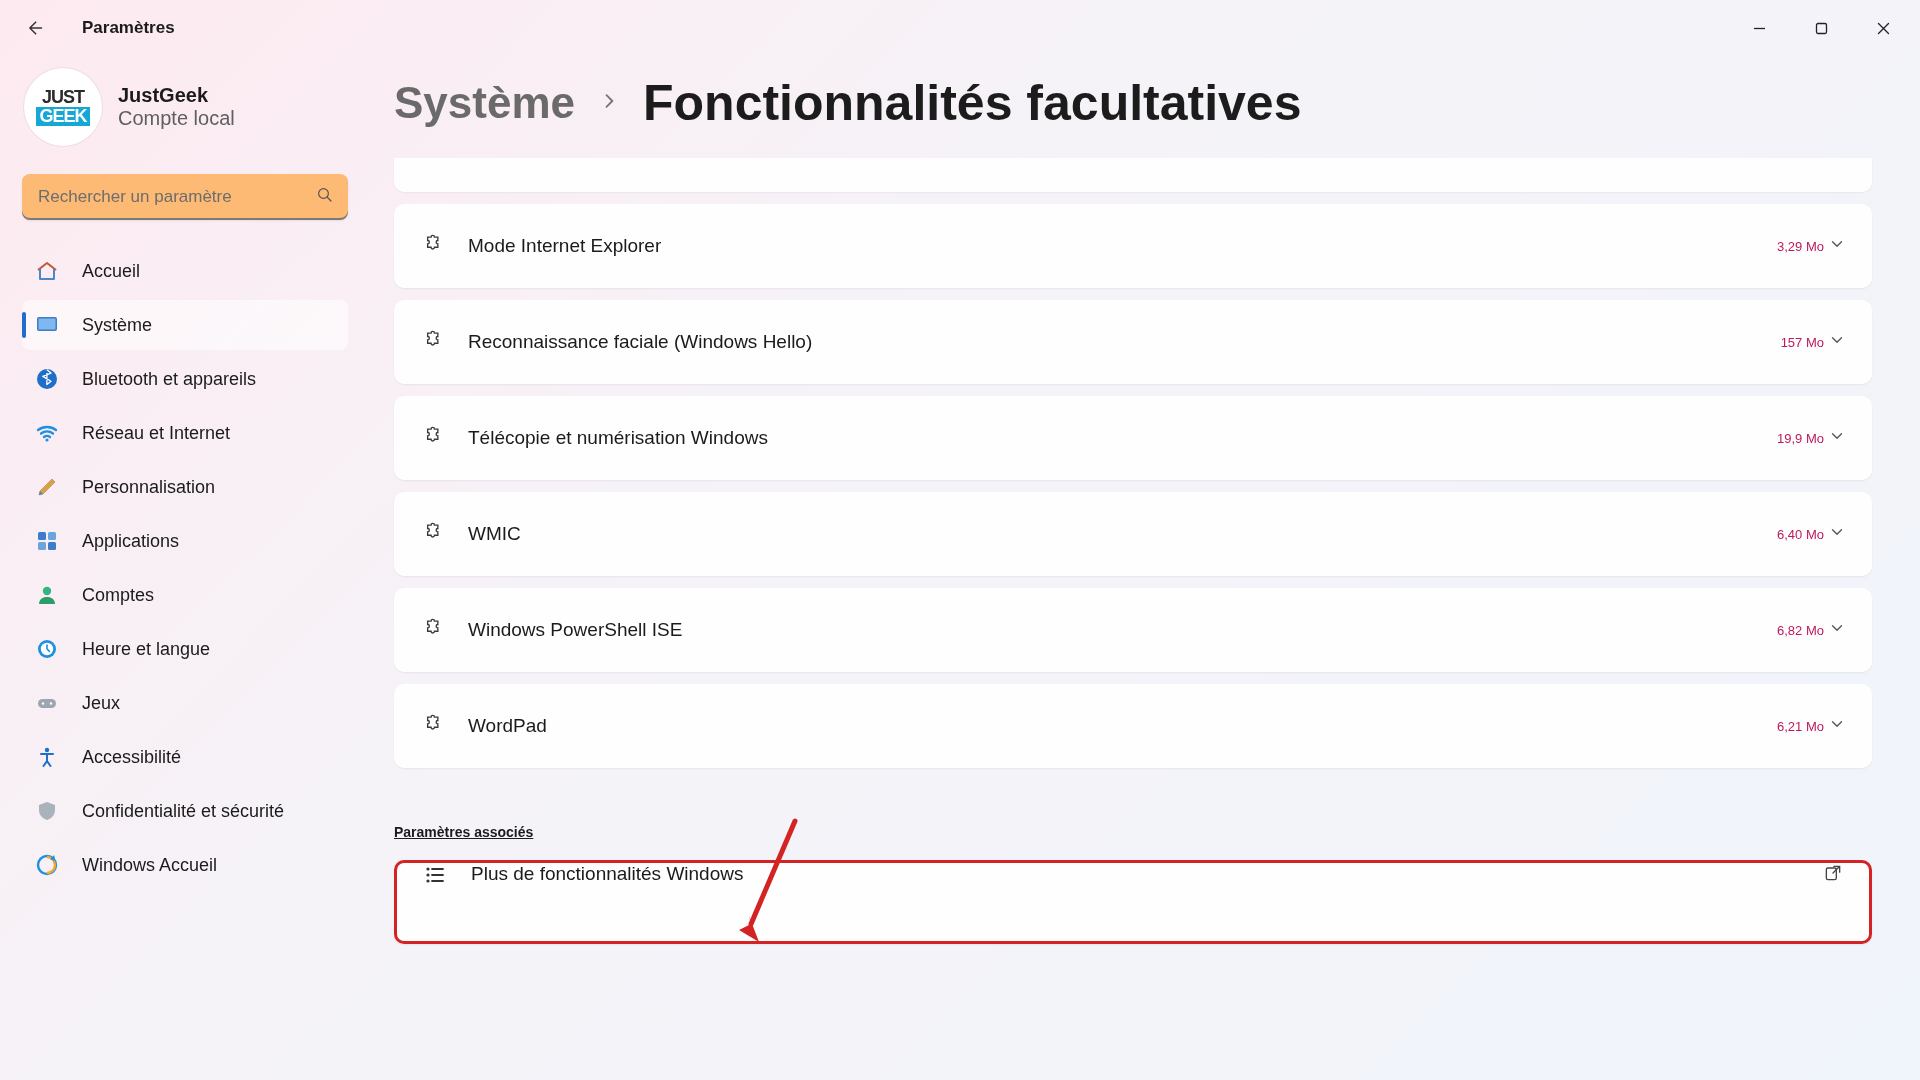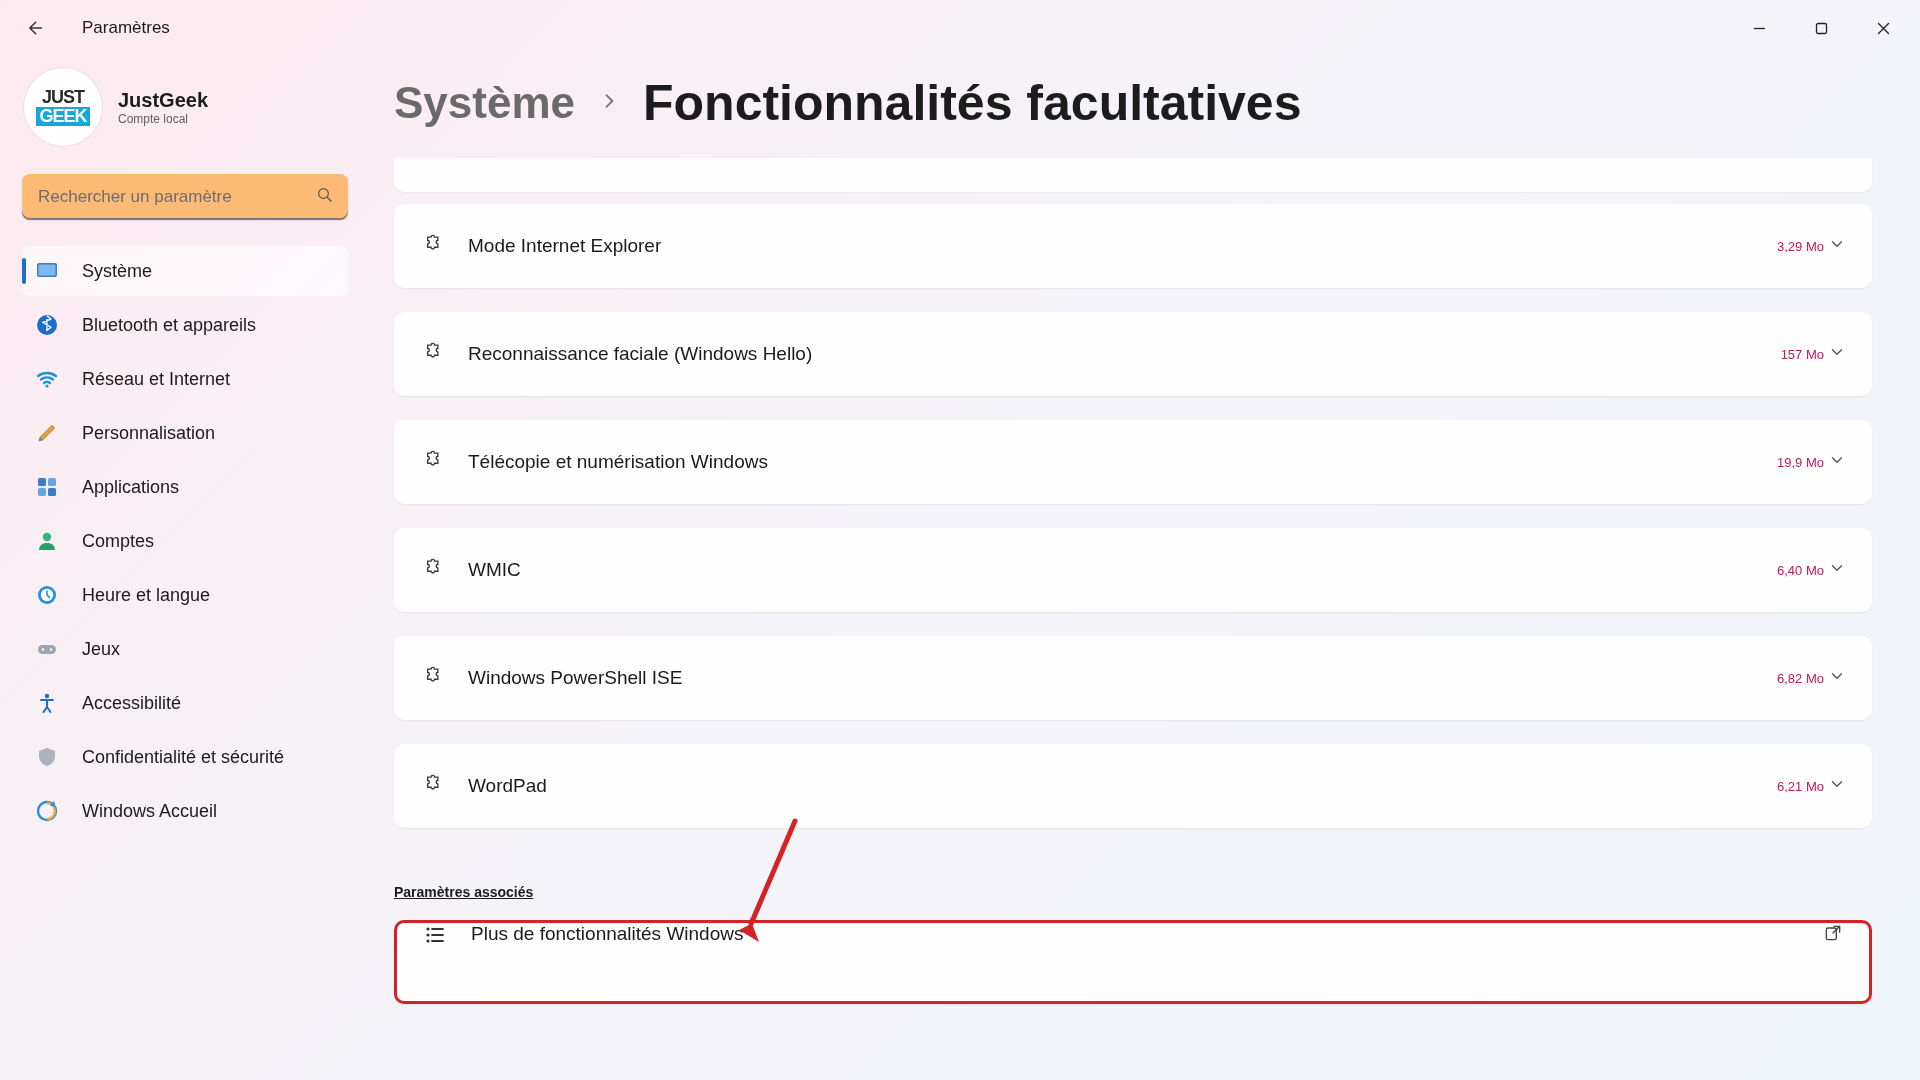--- a/index.html
+++ b/index.html
@@ -26,21 +26,21 @@
     display: flex;
     align-items: center;
     gap: 28px;
   }
   .back-btn {
     width: 40px; height: 40px;
     display: flex; align-items: center; justify-content: center;
     border-radius: 6px;
   }
   .back-btn svg { width: 20px; height: 20px; }
-  .app-title { font-size: 17px; font-weight: 400; }
+  .app-title { font-size: 17px; font-weight: 700; }
   .win-controls { display: flex; gap: 4px; }
   .win-btn {
     width: 58px; height: 40px;
     display: flex; align-items: center; justify-content: center;
   }
   .win-btn svg { width: 13px; height: 13px; }
 
   
   .layout {
     display: flex;
@@ -66,21 +66,21 @@
     border-radius: 50%;
     background: #fff;
     display: flex; align-items: center; justify-content: center;
     box-shadow: 0 0 0 1px rgba(0,0,0,0.06);
     overflow: hidden;
   }
   .avatar .l1 { font-weight: 800; font-size: 18px; letter-spacing: -1px; color:#2b2b2b; }
   .avatar .l2 { font-weight: 800; font-size: 18px; letter-spacing: -1px; color:#fff; background:#15a7d6; padding:0 3px; }
   .avatar-inner { text-align:center; line-height:1.05; }
   .account-name { font-size: 20px; font-weight: 600; }
-  .account-sub { font-size: 12px; color: #5f5f5f; }
+  .account-sub { font-size: 20px; color: #5f5f5f; }
 
   .search {
     position: relative;
     margin-bottom: 26px;
   }
   .search input {
     width: 100%;
     height: 46px;
     border: none;
     border-radius: 8px;
@@ -134,21 +134,21 @@
 
   
   .stub-card {
     background: #fefefe;
     border-radius: 0 0 10px 10px;
     height: 34px;
     margin-bottom: 12px;
     box-shadow: 0 1px 2px rgba(0,0,0,0.05);
   }
 
-  .feature-list { display:flex; flex-direction:column; gap: 24px; }
+  .feature-list { display:flex; flex-direction:column; gap: 12px; }
   .card {
     background: #fefefe;
     border-radius: 10px;
     height: 84px;
     display: flex; align-items: center;
     padding: 0 26px;
     box-shadow: 0 1px 2px rgba(0,0,0,0.06);
   }
   .card .feat-icon { margin-right: 24px; }
   .card .feat-label { font-size: 19px; }
@@ -238,20 +238,29 @@
       <input type="text" placeholder="Rechercher un paramètre" style="">
       <span class="search-icon">
         <svg width="18" height="18" viewBox="0 0 24 24">
             <circle cx="10" cy="10" r="6.5" fill="none" stroke="#555" stroke-width="1.6"></circle>
             <path stroke="#555" stroke-width="1.6" stroke-linecap="round" d="M15 15l5 5"></path>
           </svg>
       </span>
     </div>
 
     <nav class="nav">
+      <div class="nav-item">
+        <span class="nav-icon">
+          <svg viewBox="0 0 24 24">
+              <path d="M3 11l9-7 9 7" fill="none" stroke="#c1593b" stroke-width="2" stroke-linejoin="round"></path>
+              <path d="M5 10v10h14V10" fill="none" stroke="#4c87c7" stroke-width="2" stroke-linejoin="round"></path>
+            </svg>
+        </span>
+        <span>Accueil</span>
+      </div>
       <div class="nav-item active">
         <span class="nav-icon">
           <svg viewBox="0 0 24 24">
               <rect x="2" y="4" width="20" height="14" rx="2" fill="#3d7cc9"></rect>
               <rect x="3.5" y="5.5" width="17" height="11" rx="1" fill="#7fb8ef"></rect>
             </svg>
         </span>
         <span>Système</span>
       </div>
       <div class="nav-item">

